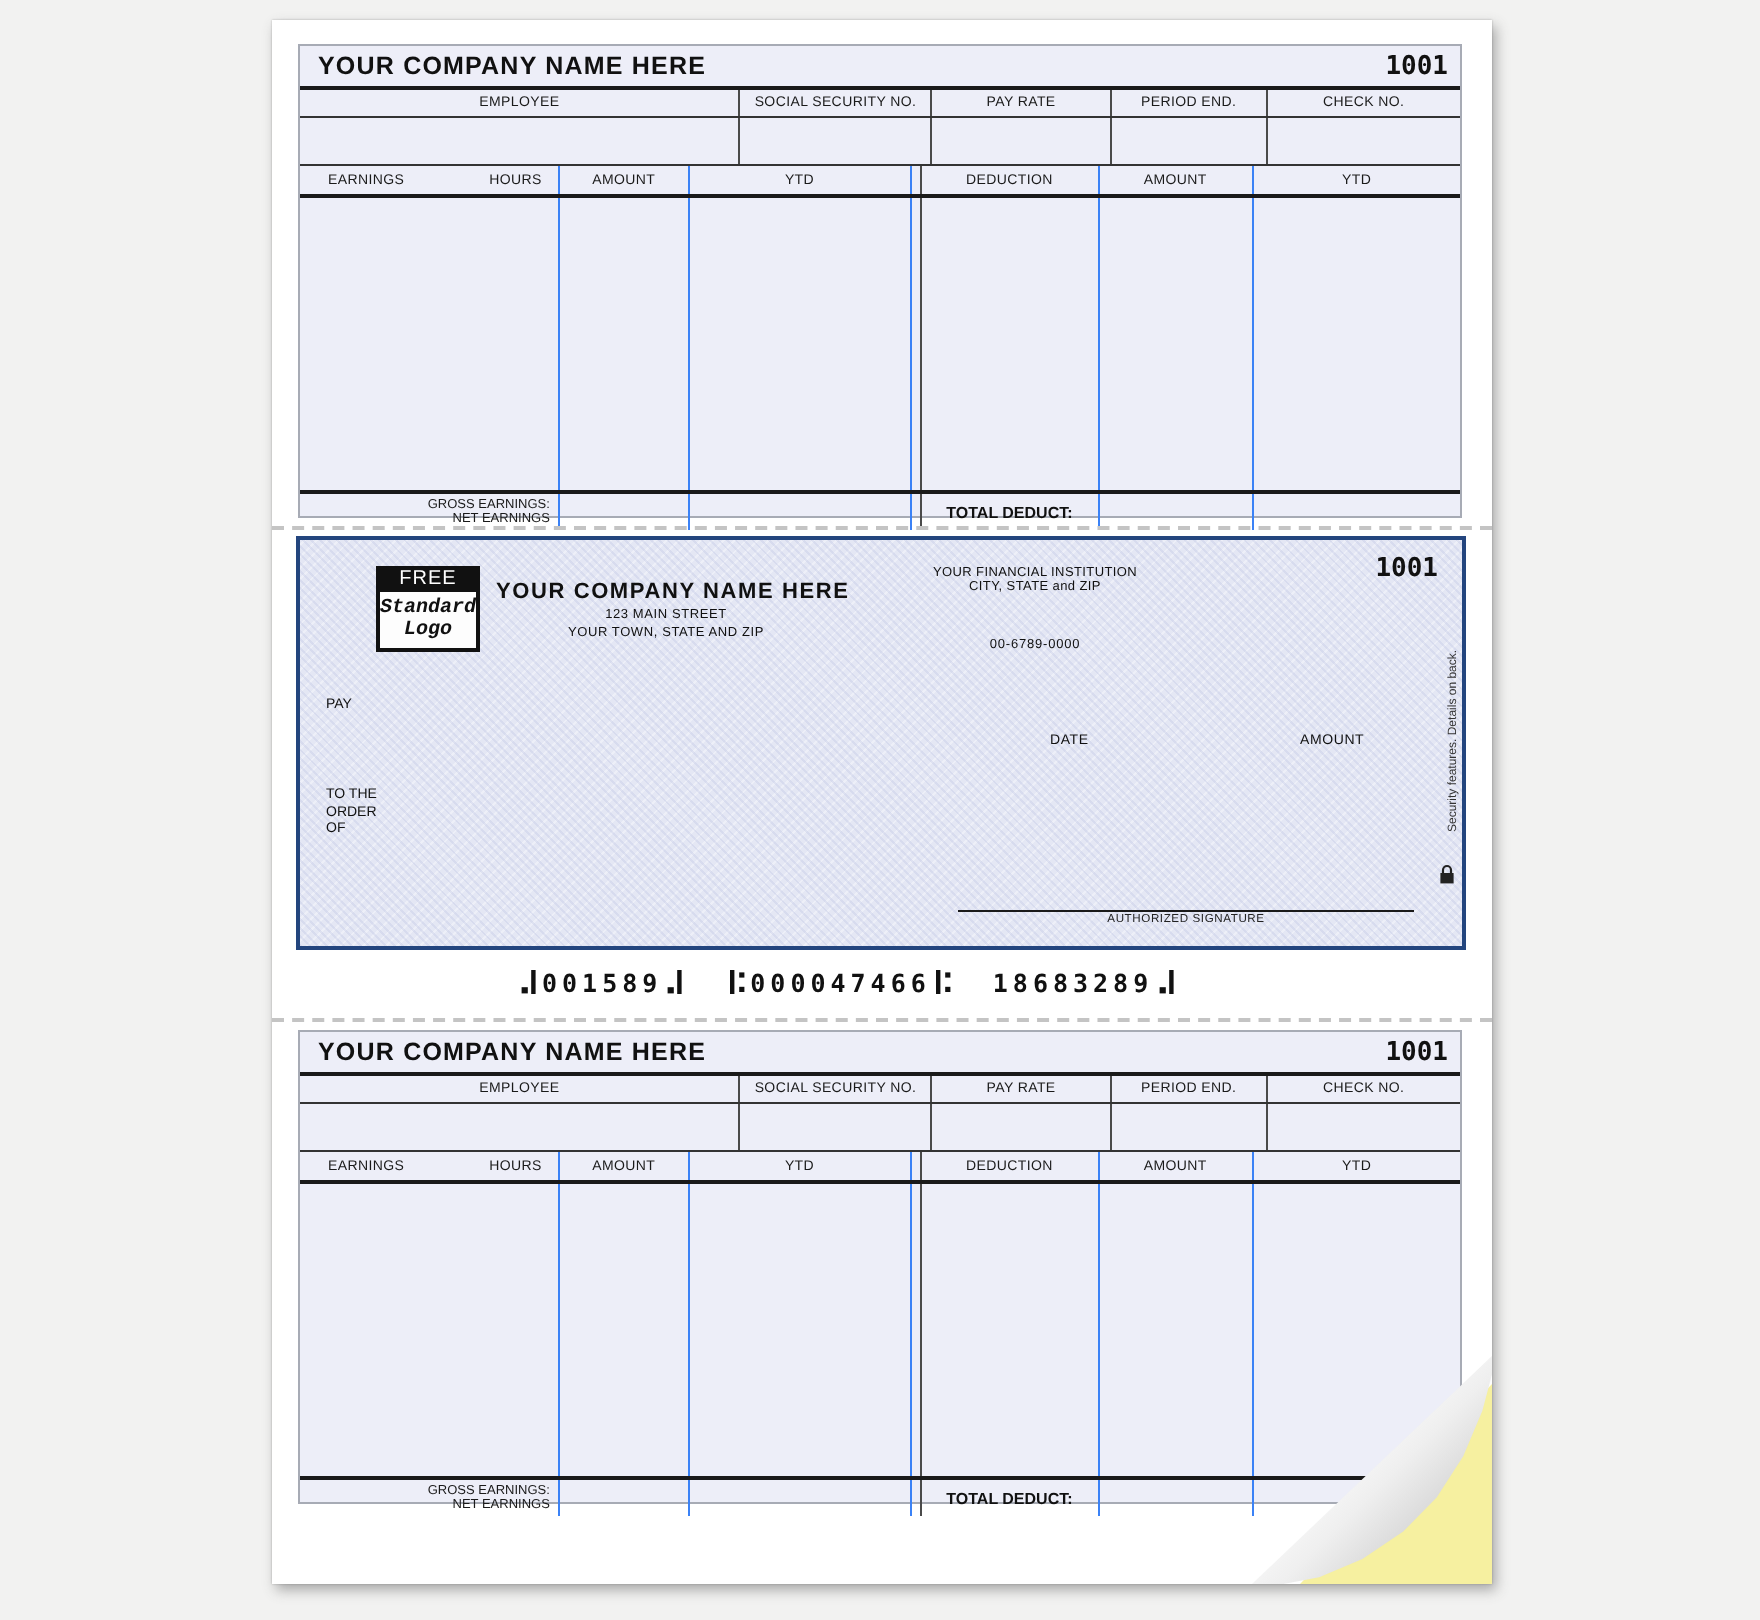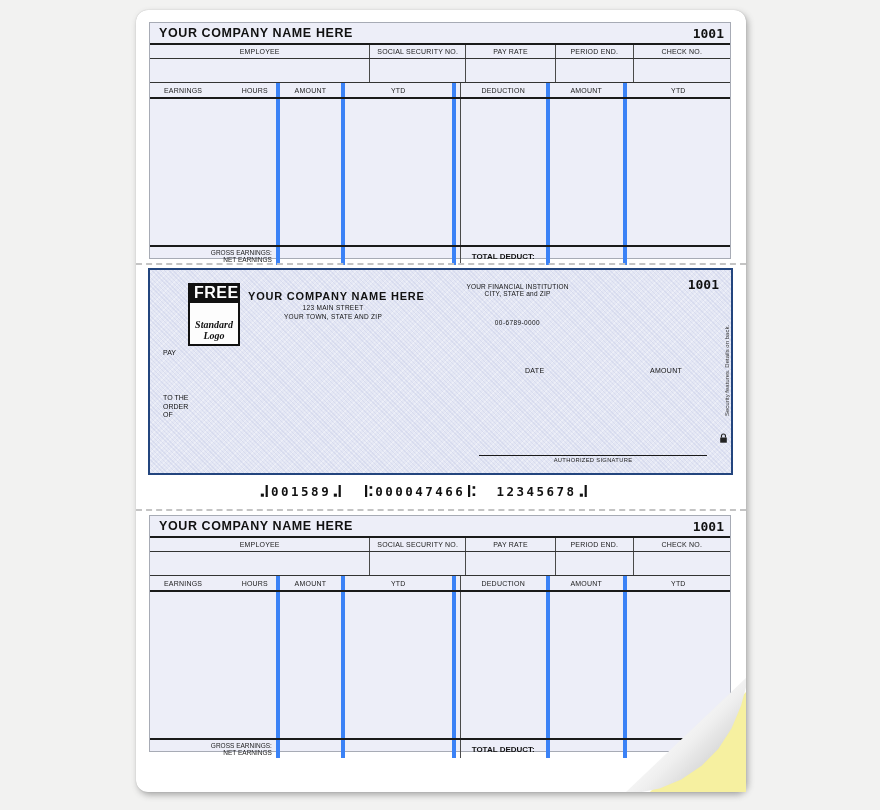--- a/index.html
+++ b/index.html
@@ -7,21 +7,20 @@
     width:880px;height:810px;
     background:#f2f2f1;
     font-family:"Liberation Sans", sans-serif;
     position:relative;
     overflow:hidden;
   }
   .page{
     position:absolute;left:136px;top:10px;width:610px;height:782px;
     background:#ffffff;
     box-shadow:2px 3px 6px rgba(80,80,80,0.45), 0 0 1px #b5b5b5;
-    border-radius:12px;
   }
 
   
   .stub{
     position:absolute;left:13px;width:582px;height:237px;
     background:#edeef8;border:1px solid #a7abb5;box-sizing:border-box;
   }
   .stub-top{top:12px;}
   .stub-bottom{top:505px;}
   .stub-company-row{
@@ -33,21 +32,21 @@
   .fields-grid{display:grid;grid-template-columns:38% 16.5% 15.5% 13.4% 16.6%;}
   .fields-grid > div{border-right:1px solid #4a4a4a;box-sizing:border-box;}
   .fields-grid > div:last-child{border-right:none;}
   .fields-labels{height:13px;border-bottom:1px solid #333;}
   .fields-labels > div{
     display:flex;align-items:center;justify-content:center;
     font-size:7px;color:#1a1a1a;letter-spacing:0.2px;
   }
   .fields-blank{height:23px;}
   .cols-grid{display:grid;grid-template-columns:22.4% 11.2% 19.1% 0.9% 15.3% 13.3% 17.8%;}
-  .cols-grid > div{border-right:4px solid #3b82f6;box-sizing:border-box;}
+  .cols-grid > div{border-right:1px solid #3b82f6;box-sizing:border-box;}
   .cols-grid > div:last-child{border-right:none;}
   .cols-grid > .colgap{border-right:1px solid #4a4a4a;}
   .cols-header{height:14px;border-top:1px solid #333;border-bottom:2px solid #1a1a1a;}
   .cols-header > div{
     display:flex;align-items:center;justify-content:center;
     font-size:7px;color:#1a1a1a;letter-spacing:0.2px;
   }
   .cols-header > .col-earn{justify-content:space-between;padding:0 8px 0 14px;}
   .cols-body{height:146px;border-bottom:2px solid #1a1a1a;}
   .cols-totals{height:18px;}
@@ -69,27 +68,27 @@
   .check{
     position:absolute;left:12px;top:258px;width:585px;height:207px;
     background-color:#e4e7f4;
     background-image:
       repeating-linear-gradient(45deg, rgba(170,178,218,0.22) 0px, rgba(170,178,218,0.22) 1px, transparent 1px, transparent 3px),
       repeating-linear-gradient(-45deg, rgba(255,255,255,0.35) 0px, rgba(255,255,255,0.35) 1px, transparent 1px, transparent 4px);
     border:2px solid #23457e;box-sizing:border-box;
   }
   .logo-box{position:absolute;left:38px;top:13px;width:52px;text-align:center;}
   .logo-free{
-    background:#111;color:#fff;font-weight:bold;font-size:16px;letter-spacing:0.5px;
+    background:#111;color:#fff;font-weight:normal;font-size:10px;letter-spacing:0.5px;
     padding:1px 6px;display:block;
   }
   .logo-script{
     border:2px solid #111;border-top:none;background:#fdfdfd;display:block;
-    font-family:Liberation Serif, serif;font-style:italic;font-weight:bold;
-    font-size:10px;line-height:11px;color:#111;padding:16px 0 3px;
+    font-family:Liberation Mono, monospace;font-style:italic;font-weight:bold;
+    font-size:10px;line-height:11px;color:#111;padding:3px 0 3px;
   }
   .chk-company{position:absolute;left:98px;top:20px;width:170px;text-align:center;color:#111;}
   .chk-company-name{font-size:11px;font-weight:bold;letter-spacing:0.8px;white-space:nowrap;}
   .chk-company-addr{font-size:6.5px;margin-top:2px;letter-spacing:0.3px;}
   .chk-bank{position:absolute;left:300px;top:13px;width:135px;text-align:center;color:#111;}
   .chk-bank-line{font-size:6.5px;letter-spacing:0.2px;}
   .chk-fraction{font-size:6.5px;margin-top:22px;letter-spacing:0.4px;}
   .chk-number{
     position:absolute;right:12px;top:7px;
     font-family:"DejaVu Sans Mono",monospace;font-weight:bold;font-size:13px;color:#111;
@@ -257,21 +256,21 @@
         </svg>
       <span>000047466</span>
       <svg width="9" height="12" viewBox="0 0 9 12">
           <rect x="1" y="0" width="2.2" height="12" fill="#111"></rect>
           <rect x="5.6" y="1.2" width="2.6" height="2.6" fill="#111"></rect>
           <rect x="5.6" y="8.4" width="2.6" height="2.6" fill="#111"></rect>
         </svg>
     </span>
     <span class="gsp"></span>
     <span class="grp">
-      <span>12345678</span>
+      <span>18683289</span>
       <svg width="9" height="12" viewBox="0 0 9 12">
           <rect x="5.6" y="0" width="2.2" height="12" fill="#111"></rect>
           <rect x="0.8" y="8.6" width="3.1" height="3.1" fill="#111"></rect>
         </svg>
     </span>
   </div>
 
   <div class="perf" style="top:499px;"></div>
 
   <div class="stub stub-bottom">

